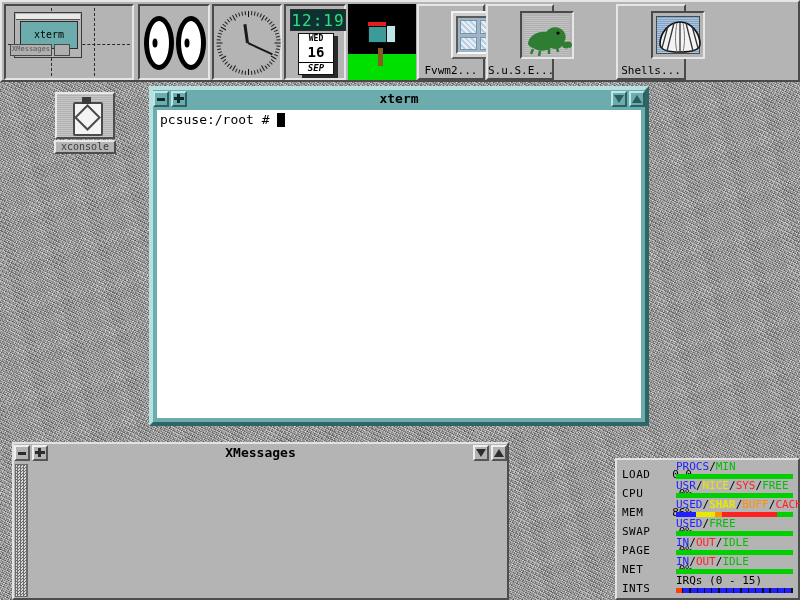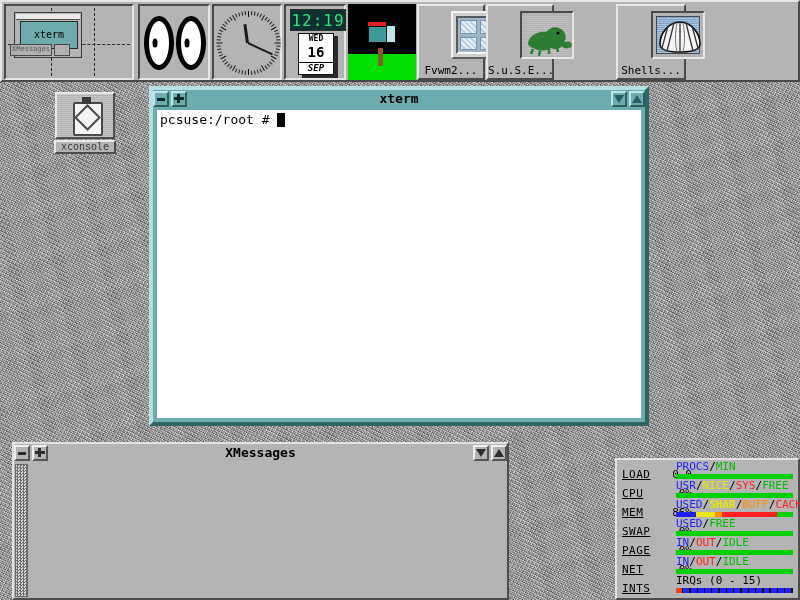--- a/index.html
+++ b/index.html
@@ -141,21 +141,21 @@
      background:repeating-conic-gradient(#6d6d6d 0 25%, #d8d8d8 0 50%) 0 0/3px 3px;
      border:1px solid #6b6b6b;}
   #xmsgbody{position:absolute;left:17px;top:22px;right:3px;bottom:3px;background:#fff;box-sizing:border-box;
      font-family:"DejaVu Sans Mono",monospace;font-size:12px;color:#000;padding:1px 2px;overflow:hidden;line-height:14px;}
   .msgcursor{display:inline-block;width:7px;height:12px;border:1px solid #000;vertical-align:-2px;}
 
   
   #xosview{position:absolute;left:615px;top:458px;width:185px;height:142px;box-sizing:border-box;
      border:2px solid;border-color:#e2e2e2 #4d4d4d #4d4d4d #e2e2e2;background:#b4b4b4;}
   .xosrow{position:absolute;left:3px;right:3px;height:18px;}
-  .xoslbl{position:absolute;left:2px;top:4px;font-family:"DejaVu Sans Mono",monospace;font-size:11px;color:#000;letter-spacing:0.5px;text-decoration:underline;}
+  .xoslbl{position:absolute;left:2px;top:4px;font-family:"DejaVu Sans Mono",monospace;font-size:11px;color:#000;letter-spacing:0.5px;}
   .xosval{position:absolute;left:44px;top:4px;width:28px;text-align:right;font-family:"DejaVu Sans Mono",monospace;font-size:11px;color:#000;}
   .xoslegend{position:absolute;left:56px;top:-4px;font-family:"DejaVu Sans Mono",monospace;font-size:11px;white-space:nowrap;letter-spacing:0px;}
   .xosbar{position:absolute;left:56px;right:2px;top:10px;height:5px;background:#101010;display:flex;}
   .xosbar i{display:block;height:100%;}
 </style>
 </head>
 <body>
 
 <div id="desktop"></div>
 

